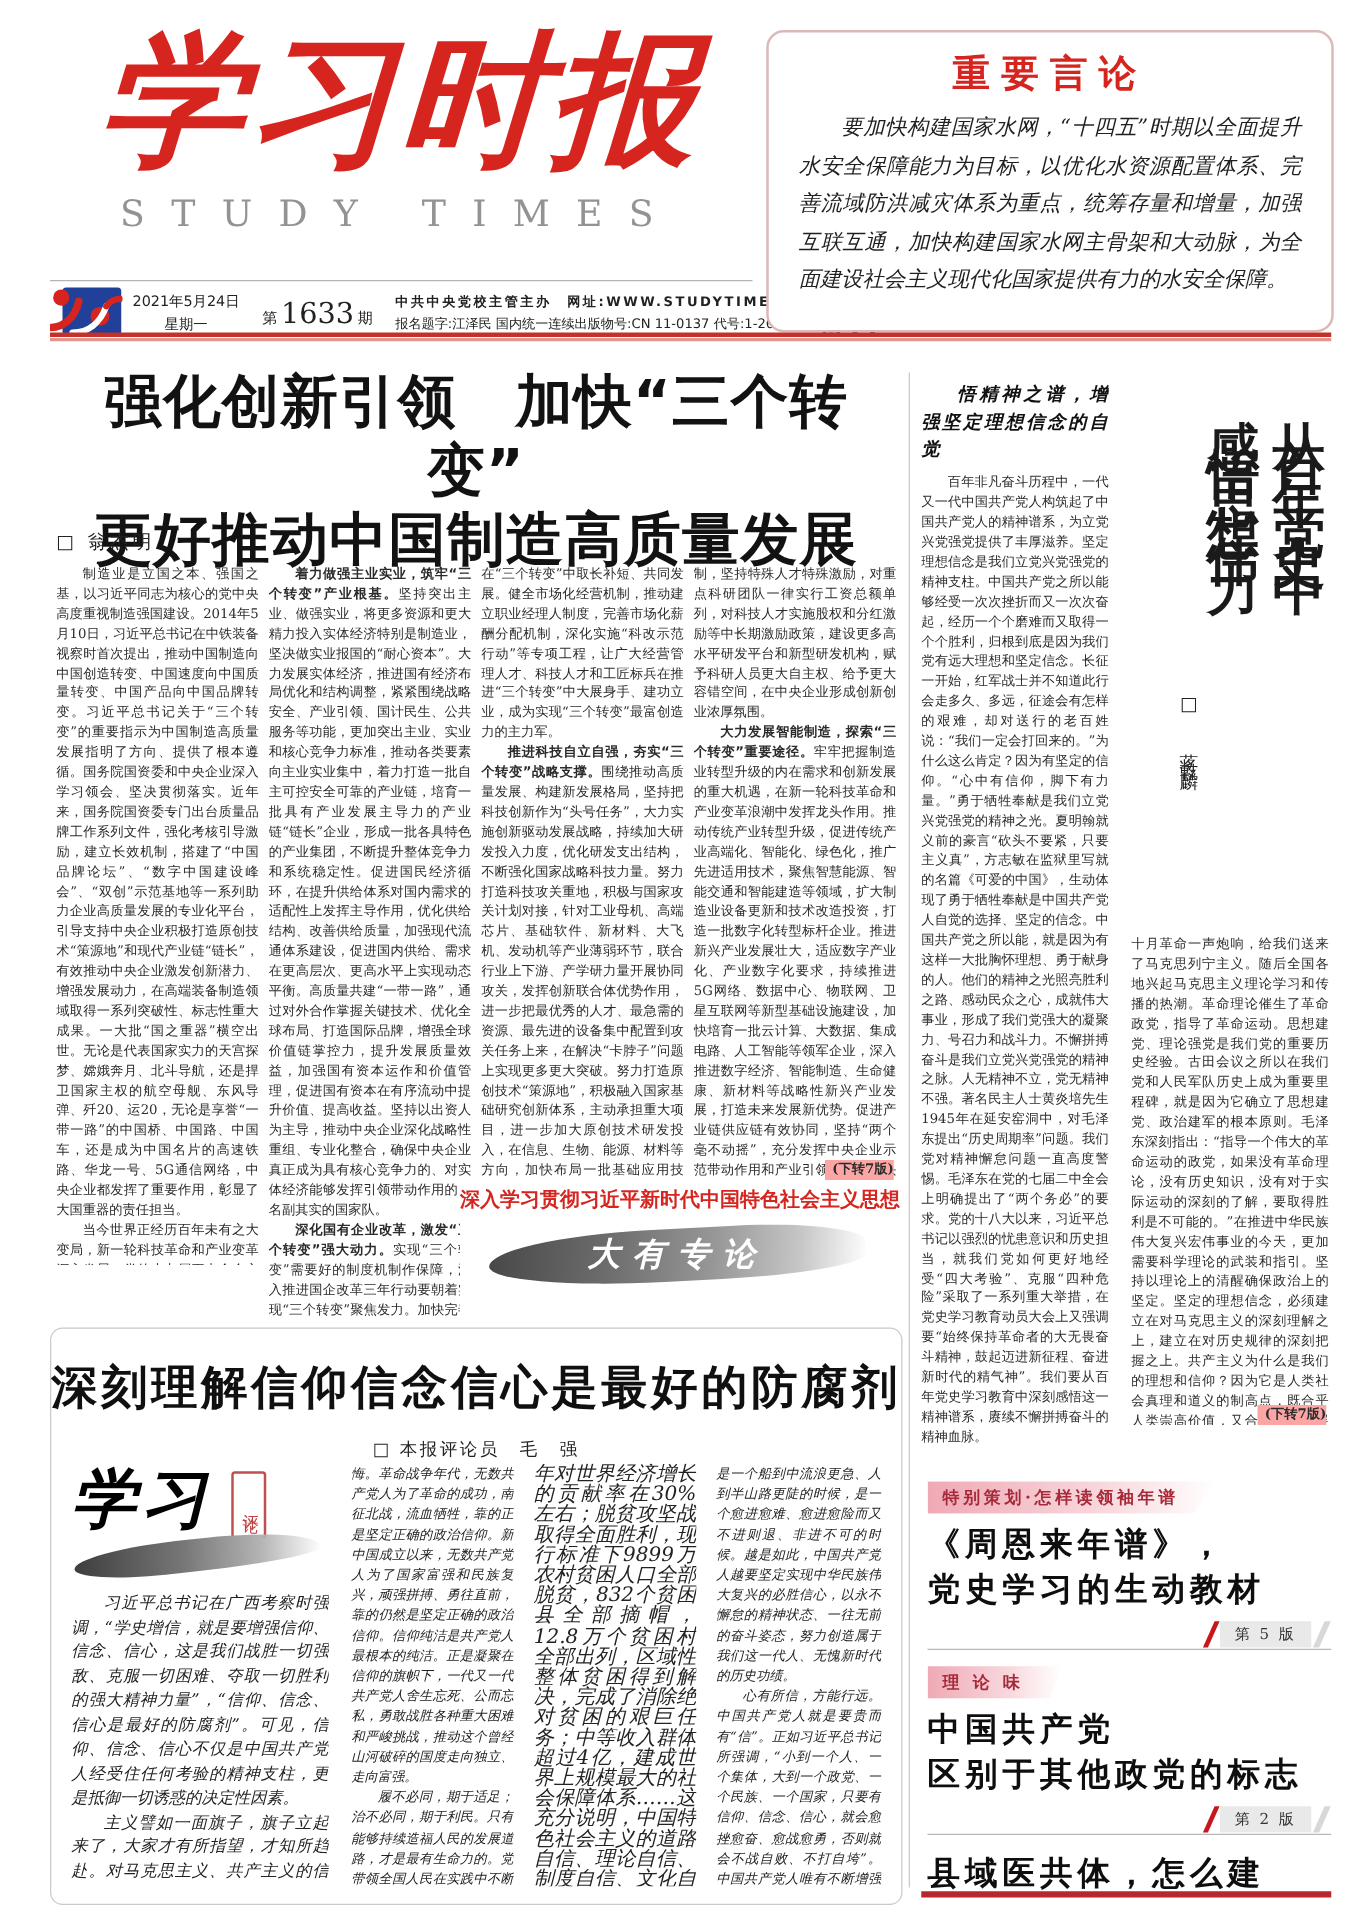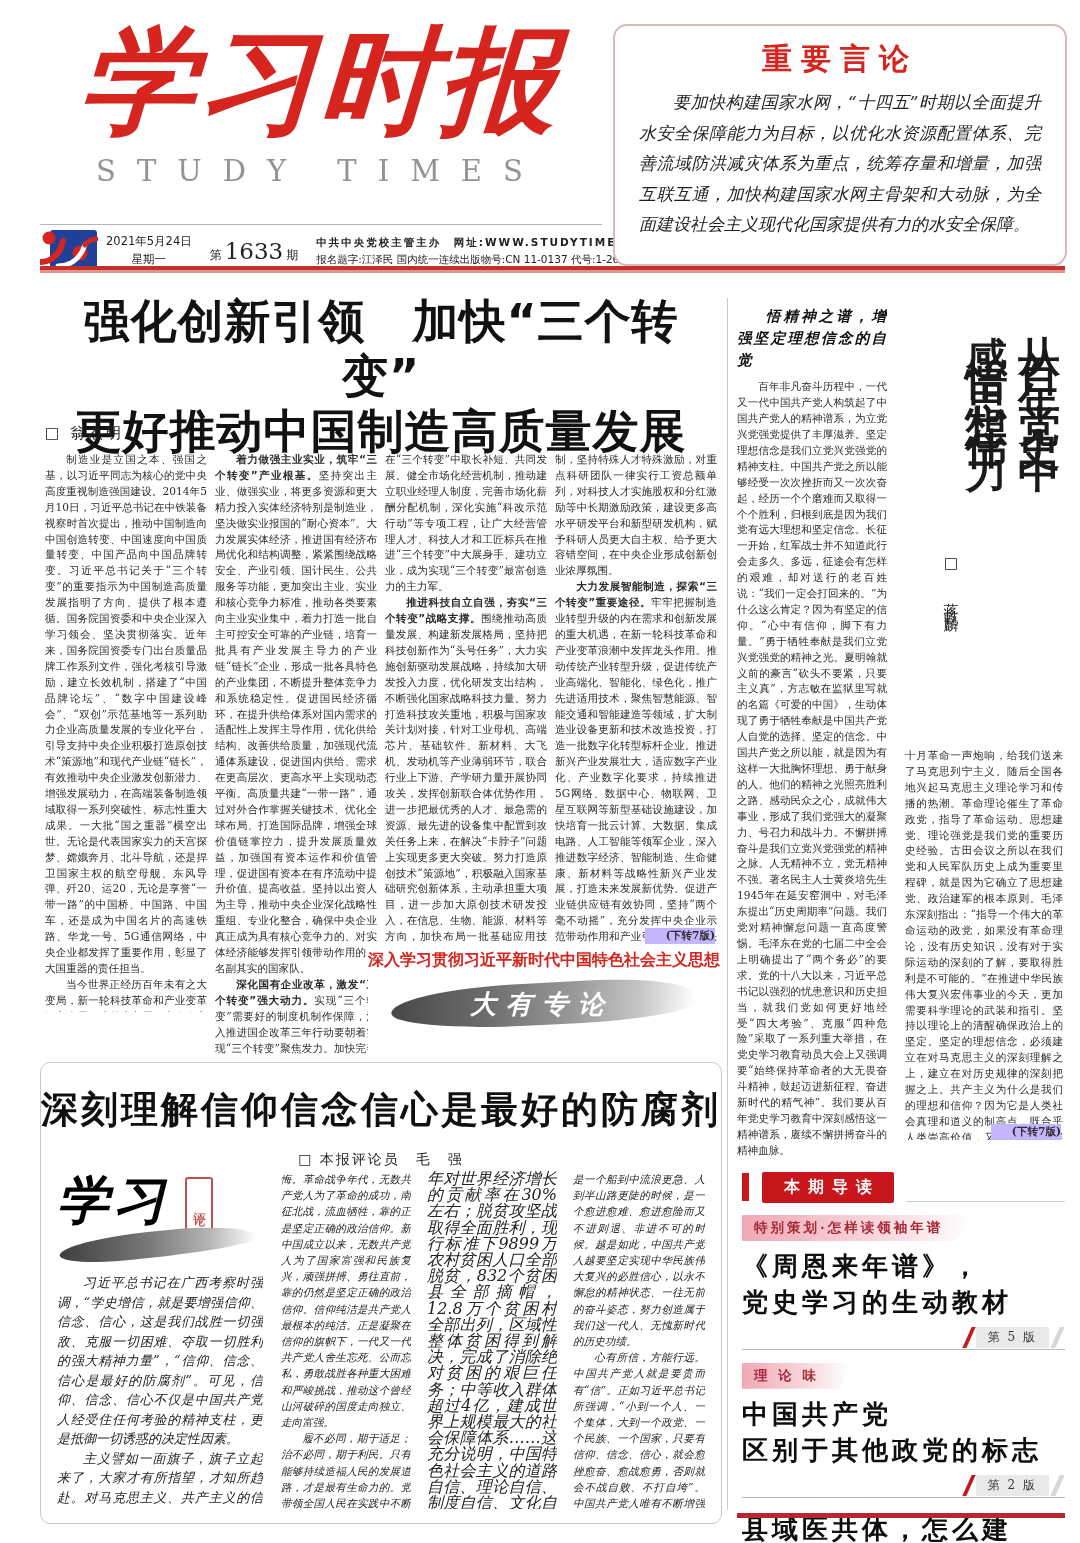--- a/index.html
+++ b/index.html
@@ -43,21 +43,21 @@
 
   .ncol{position:absolute;width:162px;font-size:10.6px;line-height:15.9px;text-align:justify;
         overflow:hidden;color:#2b2b2b;}
   .ncol p{margin:0;text-indent:2em;}
   .ncol p.noind{text-indent:0;}
   .ncol b.lead{font-family:"DejaVu Sans","Liberation Sans",sans-serif;font-weight:bold;}
   #mcol1{left:45px;top:452px;height:560px;}
   #mcol2{left:215px;top:452px;height:602px;}
   #mcol3{left:385px;top:452px;height:489px;}
   #mcol4{left:555px;top:452px;height:492px;}
-  .cont{position:absolute;right:2px;bottom:0;background:#c4b5fd;padding-left:21px;
+  .cont{position:absolute;right:2px;bottom:0;background:#fca5a5;padding-left:6px;
         font-weight:bold;text-indent:0;margin-left:16px;}
 
   
   #banner{left:368px;top:950px;width:348px;height:104px;background:#fff;text-align:center;}
   .banner-line{color:#d6251f;font-family:"DejaVu Sans","Liberation Sans",sans-serif;
                font-weight:900;font-size:16px;white-space:nowrap;letter-spacing:0px;}
   .brush{position:relative;margin:12px auto 0;width:302px;height:42px;}
   .brush-bg{position:absolute;inset:0;transform:rotate(-3deg);
             background:linear-gradient(97deg,#474747 0%,#6d6d6d 32%,#989898 60%,#c6c6c6 82%,rgba(255,255,255,0) 100%);
             border-radius:55% 45% 50% 60% / 70% 55% 45% 60%;}
@@ -269,25 +269,20 @@
     <p class="noind">年对世界经济增长的贡献率在30%左右；脱贫攻坚战取得全面胜利，现行标准下9899万农村贫困人口全部脱贫，832个贫困县全部摘帽，12.8万个贫困村全部出列，区域性整体贫困得到解决，完成了消除绝对贫困的艰巨任务；中等收入群体超过4亿，建成世界上规模最大的社会保障体系……这充分说明，中国特色社会主义的道路自信、理论自信、制度自信、文化自信是有底气的。行进在中国特色社会主义的这条光明大道上，中国的发展前景无限美好。</p>
     <p>实现中华民族伟大复兴，不只是一场物质文明的积淀过程，更是一次精神意志的攀登跋涉。离开物质力量我们会失之贫弱，离开精神力量我们则会意志萎靡，物质力量也无从发挥。亿万人民心往一处想、劲往一处使，各行各业每个人的奋斗，汇聚成实现民族复兴的磅礴伟力。现在，我们比历史上任何时期都更接近实现中华民族伟大复兴的目标。但越是伟大的事业，越是充满艰难险阻。我们现在所处的，</p>
   </div>
   <div class="rvcol" id="rv4">
     <p class="noind">是一个船到中流浪更急、人到半山路更陡的时候，是一个愈进愈难、愈进愈险而又不进则退、非进不可的时候。越是如此，中国共产党人越要坚定实现中华民族伟大复兴的必胜信心，以永不懈怠的精神状态、一往无前的奋斗姿态，努力创造属于我们这一代人、无愧新时代的历史功绩。</p>
     <p>心有所信，方能行远。中国共产党人就是要贵而有“信”。正如习近平总书记所强调，“小到一个人、一个集体，大到一个政党、一个民族、一个国家，只要有信仰、信念、信心，就会愈挫愈奋、愈战愈勇，否则就会不战自败、不打自垮”。中国共产党人唯有不断增强对马克思主义、共产主义的信仰，对中国特色社会主义的信念，对实现中华民族伟大复兴的信心，方能永葆坚定信仰、如磐信念、必胜信心，方能不为任何风险所惧、不为任何干扰所惑，方能攻坚克难、乘势而上，进而铸就新的辉煌。</p>
   </div>
 </div>
 
 <div class="abs" id="digest">
-  <div class="dg-header">
-    <span class="dg-strip"></span>
-    <span class="dg-label">本期导读</span>
-    <span class="dg-fill"></span>
-  </div>
 
   <div class="dg-item">
     <span class="dg-tag">特别策划·怎样读领袖年谱</span>
     <div class="dg-title">
       <span>《周恩来年谱》，</span><br>
       <span>党史学习的生动教材</span>
     </div>
     <div class="dg-pagerow">
       <span class="dg-page">第 5 版</span>
     </div>

